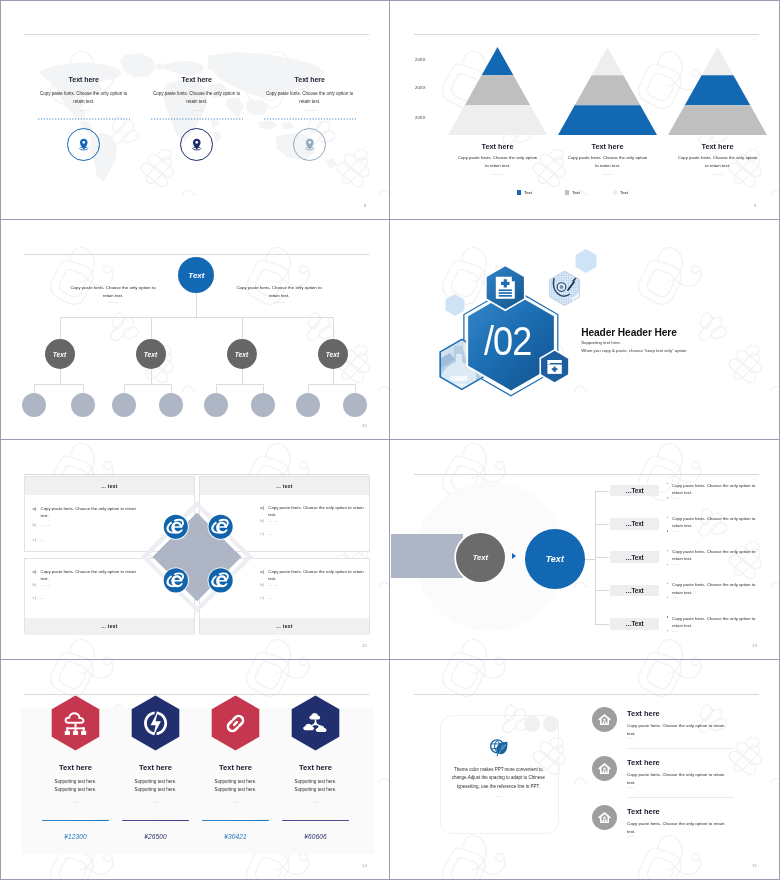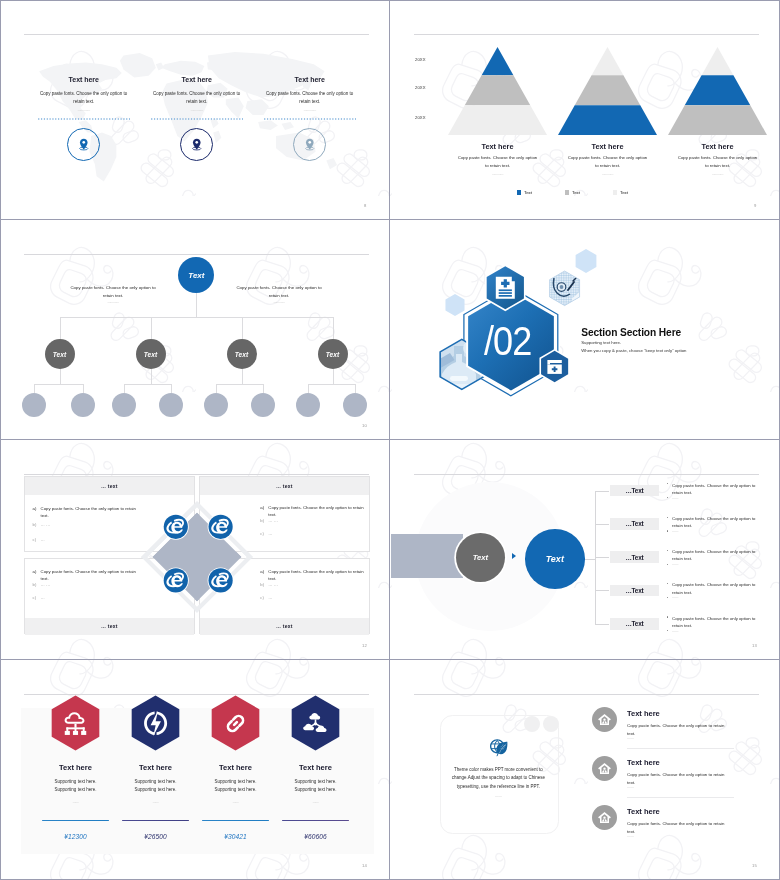--- a/index.html
+++ b/index.html
@@ -566,21 +566,21 @@
             <rect x="-6.6" y="7.2" width="13.2" height="1.7"></rect>
           </g>
 <path d="M164.60,130.85 L178.15,138.68 L178.15,154.32 L164.60,162.15 L151.05,154.32 L151.05,138.68 Z" fill="#fff" stroke="#fff" stroke-width="3.2"></path>
 <path d="M164.60,130.85 L178.15,138.68 L178.15,154.32 L164.60,162.15 L151.05,154.32 L151.05,138.68 Z" fill="#1c5e9e"></path>
 <g transform="translate(164.60,146.50)">
             <path d="M-7.2,-6.4 L7.2,-6.4 L7.2,-3.4 L-4.6,-3.4 L-4.6,-2.0 L-7.2,-2.0 Z" fill="#fff"></path>
             <rect x="-7.2" y="-2.0" width="14.4" height="9.4" fill="#fff"></rect>
             <path d="M-0.95,0.0 L0.95,0.0 L0.95,1.8 L2.8,1.8 L2.8,3.7 L0.95,3.7 L0.95,5.5 L-0.95,5.5 L-0.95,3.7 L-2.8,3.7 L-2.8,1.8 L-0.95,1.8 Z" fill="#1c5e9e"></path>
           </g>
 </svg>
-  <h2 style="left:190.2px;top:106.5px;">Section Section Here</h2>
+  <h2 style="left:190.2px;top:106.5px;">Header Header Here</h2>
   <p class="sub" style="left:190.2px;top:119.8px;">Supporting text here.</p>
   <p class="note2" style="left:190.2px;top:128.4px;">When you copy &amp; paste, choose "keep text only" option</p>
 </div>
     </div>
 
 <div class="slide s5">
       <div class="inner">
   <div class="toprule" style="left:23px;top:33px;width:345px;"></div>
   <div class="panel" style="left:22.6px;top:35.1px;width:171.4px;height:76.3px;">
           <div class="phdr" style="top:0.0px;height:17.8px;">… text</div>

